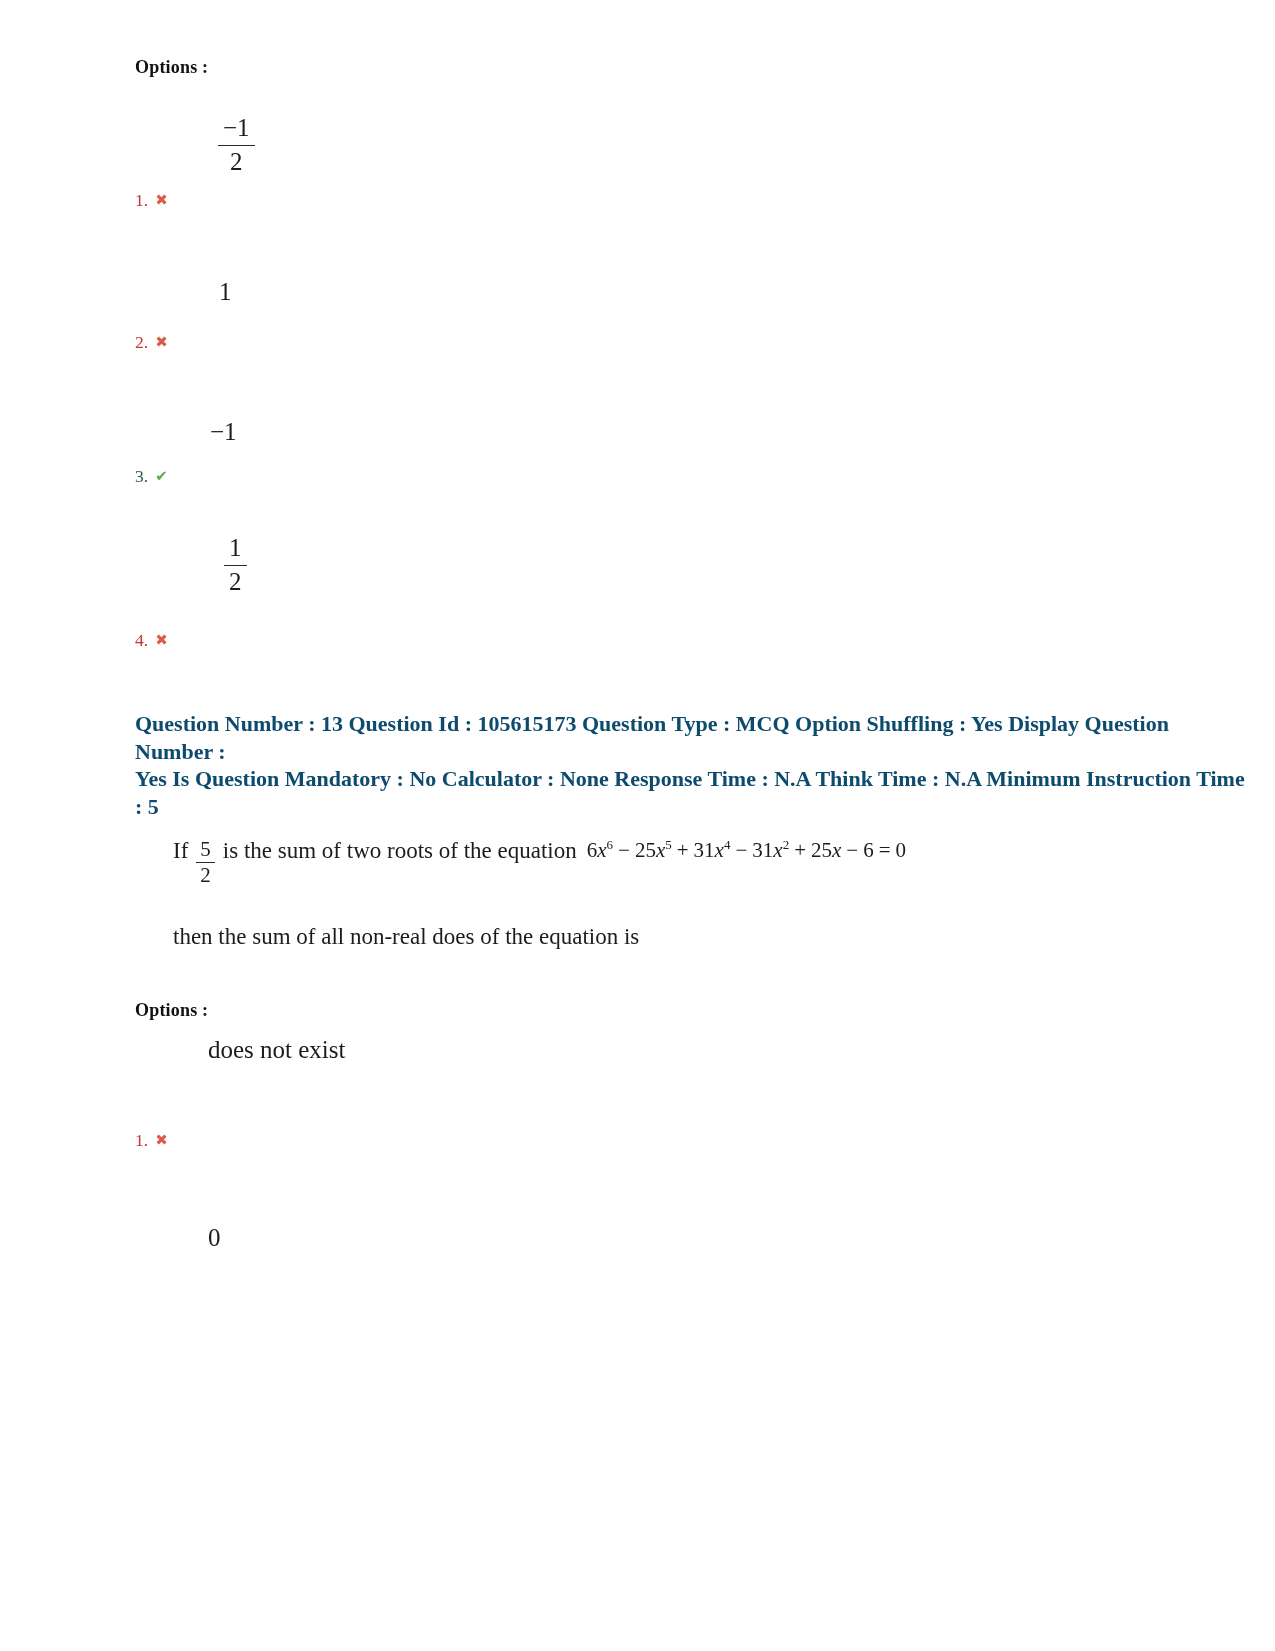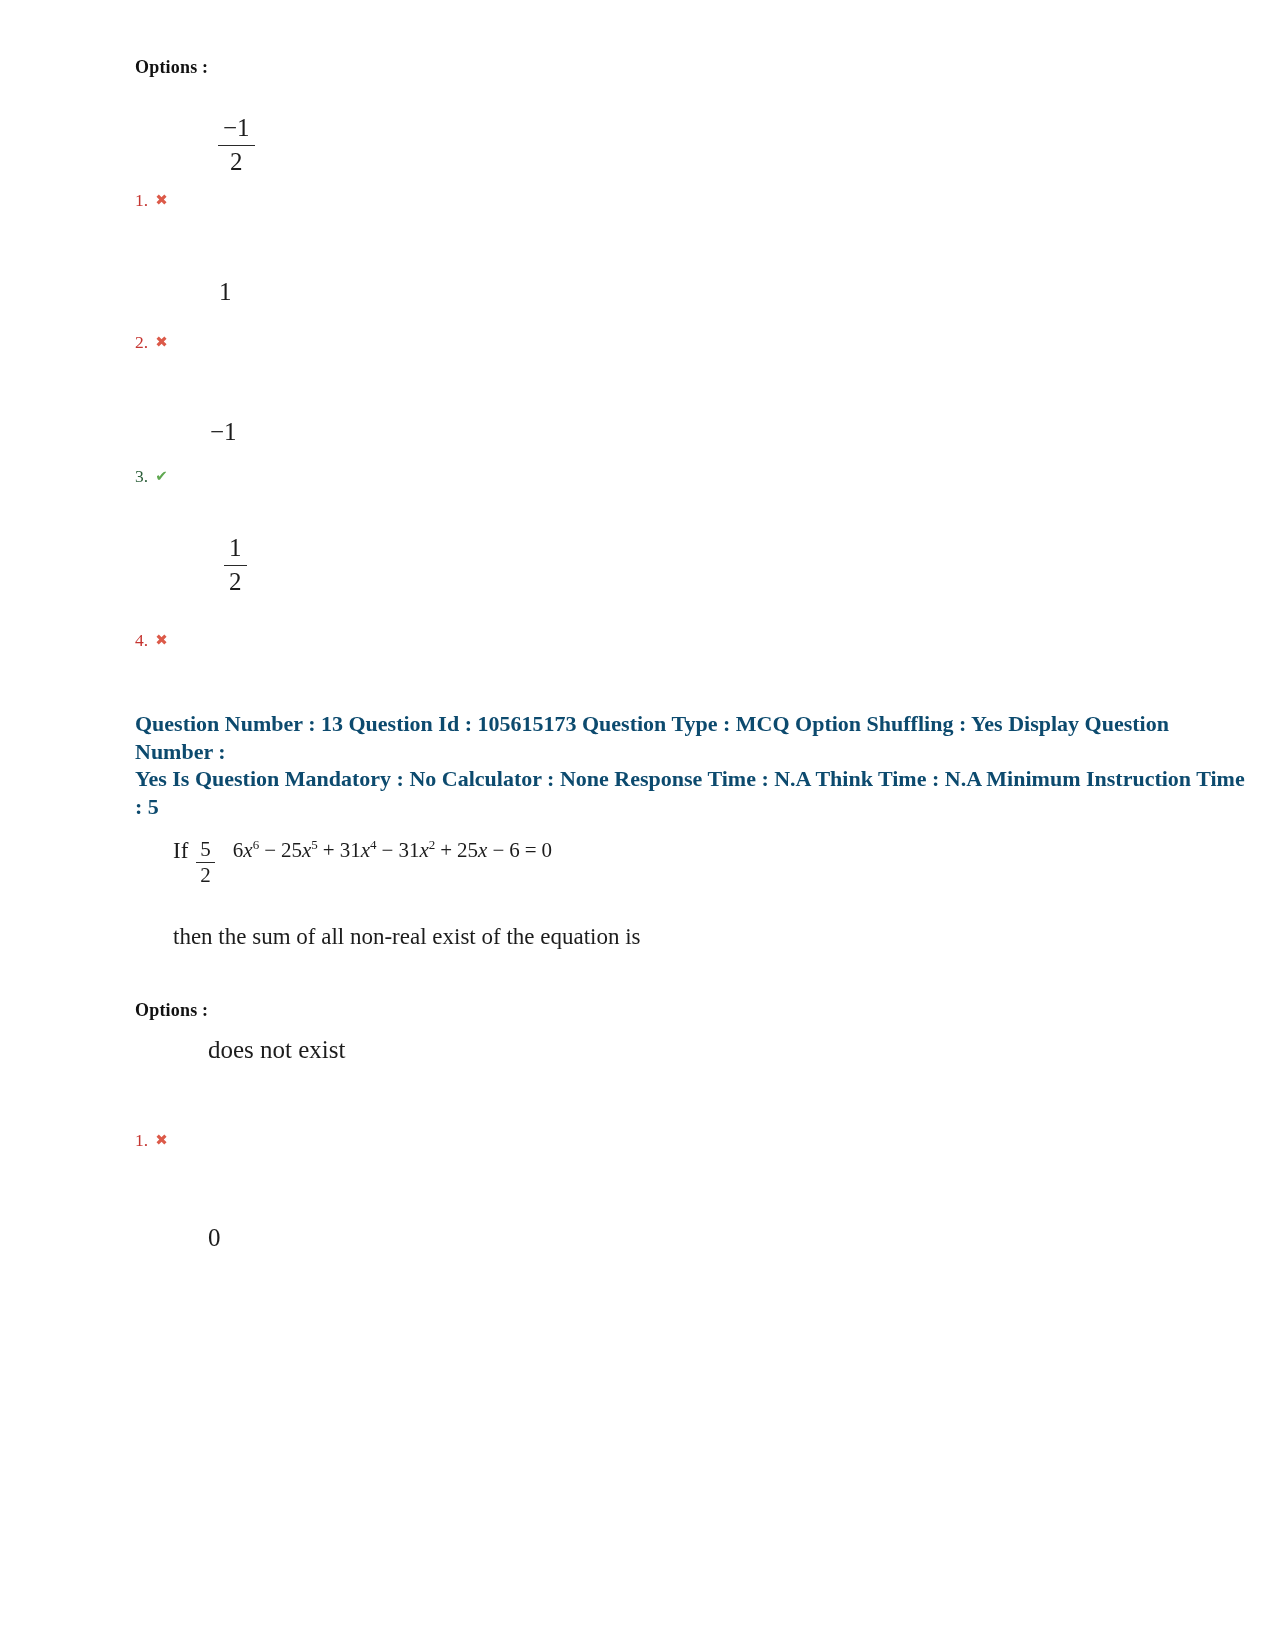--- a/index.html
+++ b/index.html
@@ -122,23 +122,24 @@
   </div>
 
   <div class="abs qline1" style="left:125px;top:838px">
     <span>If</span>
     <span class="gap"></span>
     <span class="frac qfrac">
       <span class="num">5</span>
       <span class="den">2</span>
     </span>
     <span class="gap"></span>
+    <span>is the sum of two roots of the equation</span>
     <span class="eq"><span>6</span><i>x</i><sup>6</sup><span class="op">−</span><span>25</span><i>x</i><sup>5</sup><span class="op">+</span><span>31</span><i>x</i><sup>4</sup><span class="op">−</span><span>31</span><i>x</i><sup>2</sup><span class="op">+</span><span>25</span><i>x</i><span class="op">−</span><span>6</span><span class="op">=</span><span>0</span></span>
   </div>
-  <div class="abs qline2" style="left:125px;top:924px">then the sum of all non-real exist of the equation is</div>
+  <div class="abs qline2" style="left:125px;top:924px">then the sum of all non-real does of the equation is</div>
 
   <div class="abs heading" style="left:87px;top:1000px">Options :</div>
 
   <div class="abs opt-value" style="left:160px;top:1036px">does not exist</div>
   <div class="abs marker wrong" style="left:87px;top:1130px">
     <span class="onum">1.</span>
     <span class="oicon cross">✖</span>
   </div>
 
   <div class="abs opt-value" style="left:160px;top:1224px">0</div>

